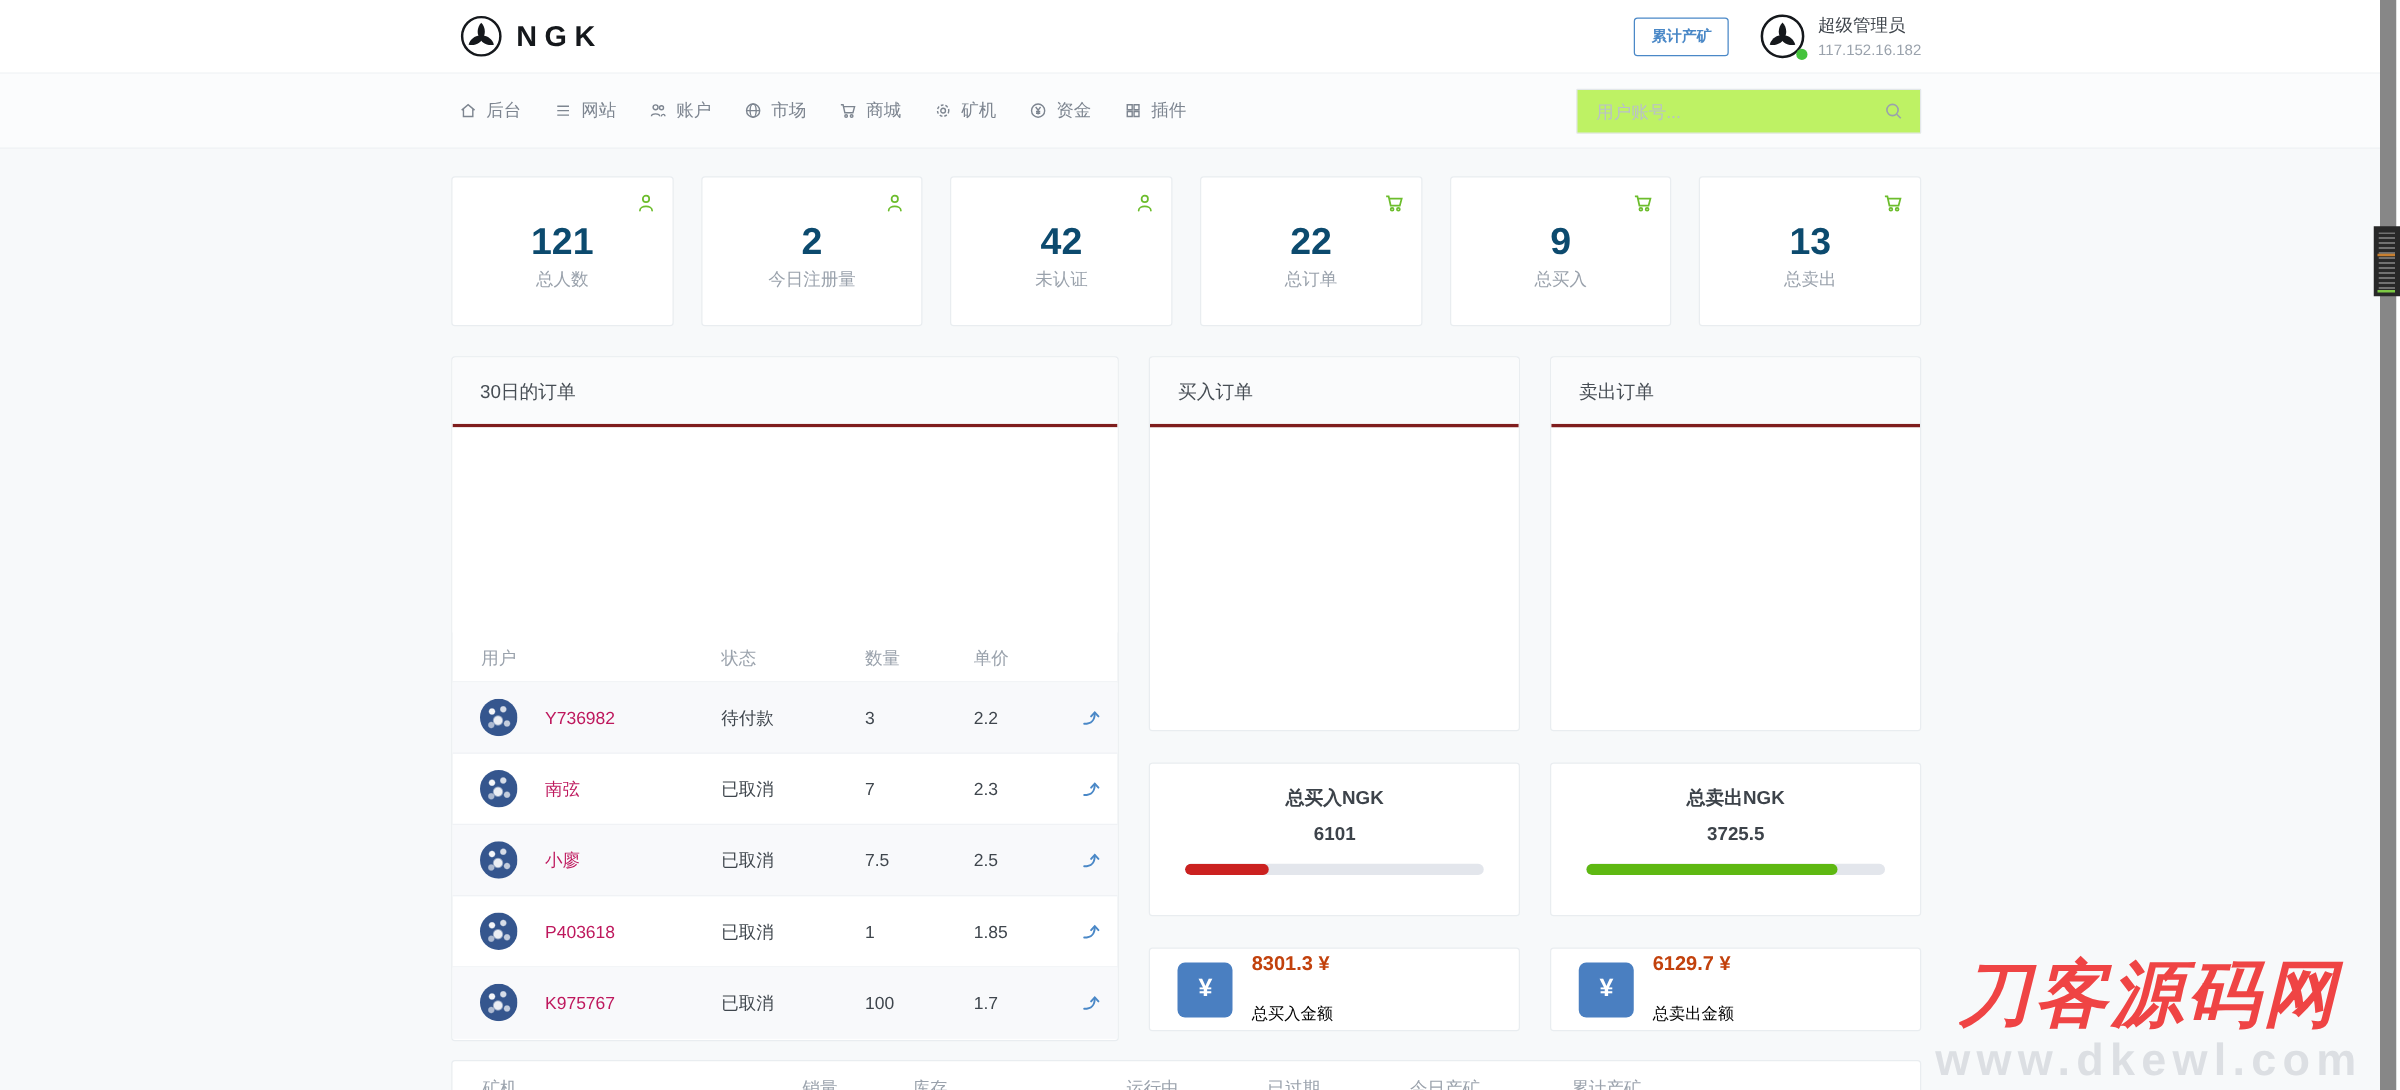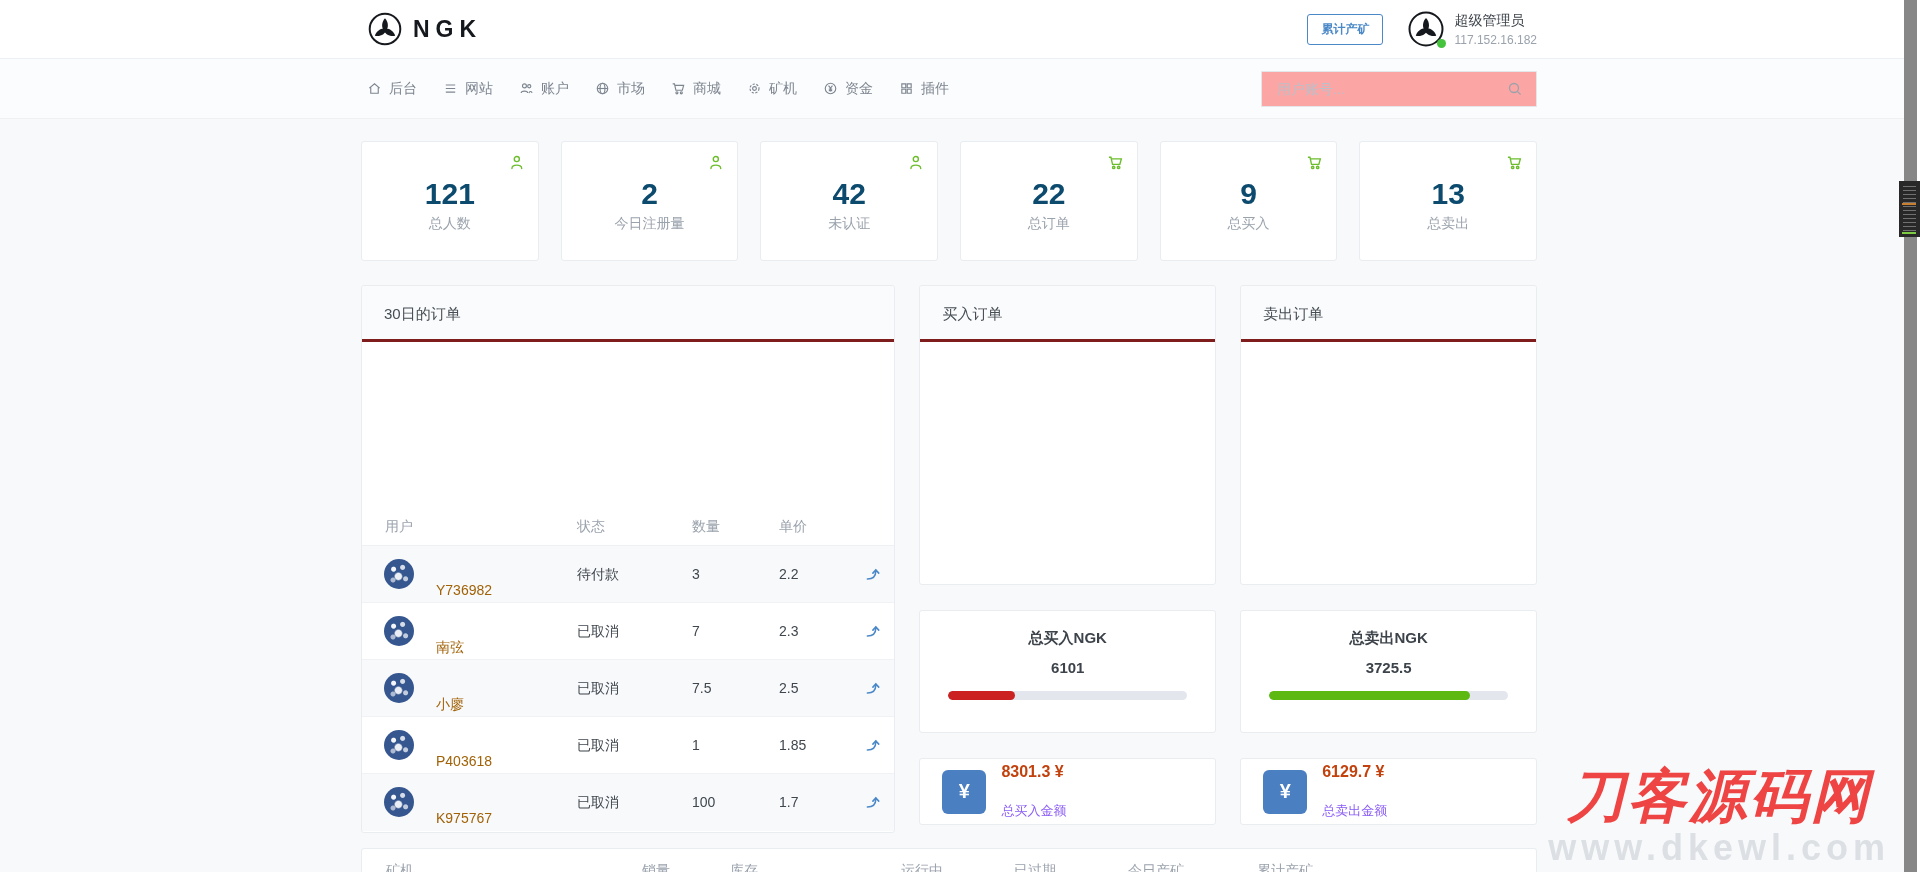--- a/index.html
+++ b/index.html
@@ -19,21 +19,21 @@
   .dot{position:absolute;right:0;bottom:1px;width:9px;height:9px;border-radius:50%;background:#45c33c}
   .user-meta{margin-left:8px}
   .user-name{font-size:14px;color:#3d434a}
   .user-ip{font-size:12px;color:#9aa2ac;margin-top:3px}
 
   
   .nav{height:60px;background:#fbfcfd;border-bottom:1px solid #eef1f3}
   .nav-in{width:1176px;margin-left:361px;height:100%;display:flex;align-items:center;position:relative;padding-left:6px}
   .nav-item{display:flex;align-items:center;gap:7px;color:#7d8590;font-size:14px;margin-right:26px;cursor:pointer;white-space:nowrap}
   .nav-item svg{width:15px;height:15px}
-  .search{position:absolute;right:0;top:12px;width:276px;height:36px;border:1px solid #e3e7ea;border-radius:1px;background:#fca5a5;display:flex;align-items:center}
+  .search{position:absolute;right:0;top:12px;width:276px;height:36px;border:1px solid #e3e7ea;border-radius:1px;background:#bef264;display:flex;align-items:center}
   .search input{border:0;outline:0;background:transparent;flex:1;padding:0 15px;font-size:14px;color:#555}
   .search input::placeholder{color:#b9c0c9}
   .search-ic{width:16px;height:16px;margin-right:13px;color:#9aa2ac;cursor:pointer}
 
   
   .content{width:1176px;margin-left:361px}
   .stats{display:flex;gap:22px;margin-top:22px}
   .stat-card{flex:1;height:120px;background:#fff;border:1px solid #e9edf0;border-radius:3px;position:relative;text-align:center}
   .stat-icon{position:absolute;top:12px;right:13px;width:17px;height:17px;color:#6cbd2c}
   .stat-value{margin-top:36px;font-size:30px;font-weight:700;color:#0c4a6e;line-height:32px}
@@ -52,39 +52,39 @@
   .order-row:nth-child(odd){background:#f8f9fb}
   .order-row:not(:last-child){border-bottom:1px solid #f0f2f5}
   .o-avatar{position:absolute;left:22px;top:13px;width:30px;height:30px;border-radius:50%;
     background:
       radial-gradient(circle at 32% 34%, rgba(255,255,255,.95) 0 2px, rgba(255,255,255,0) 3px),
       radial-gradient(circle at 62% 28%, rgba(255,255,255,.8) 0 2px, rgba(255,255,255,0) 3px),
       radial-gradient(circle at 48% 58%, rgba(255,255,255,.9) 0 3px, rgba(255,255,255,0) 4.5px),
       radial-gradient(circle at 72% 66%, rgba(255,255,255,.7) 0 2px, rgba(255,255,255,0) 3px),
       radial-gradient(circle at 30% 70%, rgba(255,255,255,.6) 0 2px, rgba(255,255,255,0) 3px),
       #35568e}
-  .o-user{position:absolute;left:74px;top:36px;color:#a16207;cursor:pointer}
+  .o-user{position:absolute;left:74px;top:20px;color:#be185d;cursor:pointer}
   .o-status{position:absolute;left:215px;top:20px;color:#3f464d}
   .o-qty{position:absolute;left:330px;top:20px;color:#3f464d}
   .o-price{position:absolute;left:417px;top:20px;color:#3f464d}
   .o-arrow{position:absolute;left:502px;top:18px;width:20px;height:20px;color:#4a88c7;cursor:pointer;background:none;border:0}
   .o-arrow svg{width:18px;height:18px}
 
   .col{width:320px;display:flex;flex-direction:column}
   .trade-panel{height:300px}
   .prog-panel{height:123px;margin-top:25px;text-align:center}
   .prog-title{margin-top:18px;font-size:15px;font-weight:700;color:#3d434a}
   .prog-value{margin-top:11px;font-size:15px;font-weight:700;color:#3d434a}
   .prog-track{margin:15px 28px 0;height:9px;border-radius:5px;background:#e3e6ec;overflow:hidden}
   .prog-fill{height:100%;border-radius:5px}
   .money-card{height:67px;margin-top:25px;display:flex;align-items:center;padding-left:22px}
   .money-icon{width:44px;height:44px;border-radius:6px;background:#4a7fc1;color:#fff;font-size:20px;font-weight:700;display:flex;align-items:center;justify-content:center}
   .money-meta{margin-left:15px}
   .money-amount{font-size:16px;font-weight:700;color:#c2410c}
-  .money-label{font-size:13px;color:#8b5cf6;margin-top:21px}
+  .money-label{font-size:13px;color:#000000;margin-top:21px}
 
   .miner{margin-top:15px;height:110px;position:relative}
   .miner span{position:absolute;top:13px;font-size:14px;color:#9aa2ac}
   .m1{left:24px}.m2{left:280px}.m3{left:368px}.m4{left:539px}.m5{left:652px}.m6{left:766px}.m7{left:895px}
 
   
   .watermark{position:absolute;right:30px;bottom:3px;z-index:40;text-align:center;pointer-events:none}
   .wm1{font-size:58px;font-weight:900;font-style:italic;letter-spacing:3px;color:#ef4444;line-height:62px}
   .wm2{font-size:36px;font-weight:800;letter-spacing:5px;color:#dcdfe3;line-height:42px}
 

